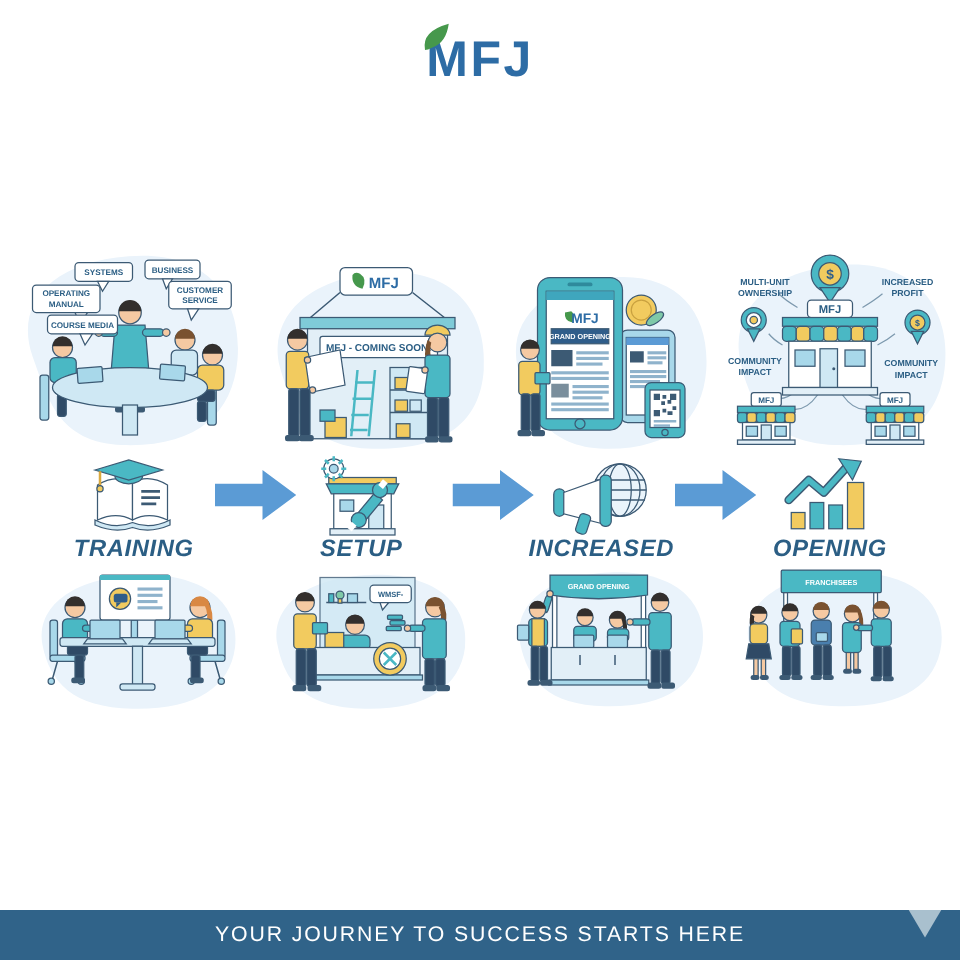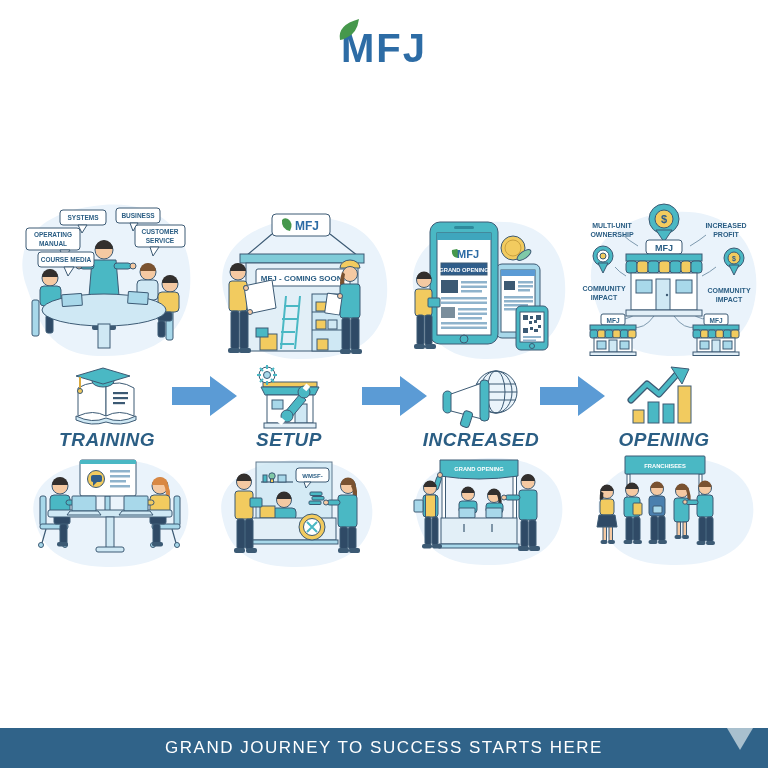--- a/index.html
+++ b/index.html
@@ -635,15 +635,15 @@
     <rect x="101" y="58" width="12" height="4.5" rx="2" class="ft s"></rect>
       <circle cx="100" cy="60" r="2.2" class="fsk s"></circle>
     <rect x="114" y="75" width="6.5" height="25" rx="2" class="fn s"></rect>
       <rect x="121.5" y="75" width="6.5" height="25" rx="2" class="fn s"></rect>
     <rect x="111.5" y="99" width="9" height="4" rx="2" class="fdk"></rect>
       <rect x="121" y="99" width="9" height="4" rx="2" class="fdk"></rect>
   </g>
 </svg>
 
 <div id="footer">
-  <span>GRAND JOURNEY TO SUCCESS STARTS HERE</span>
+  <span>YOUR JOURNEY TO SUCCESS STARTS HERE</span>
 </div>
 <div id="footer-notch"></div>
 
 </body></html>

